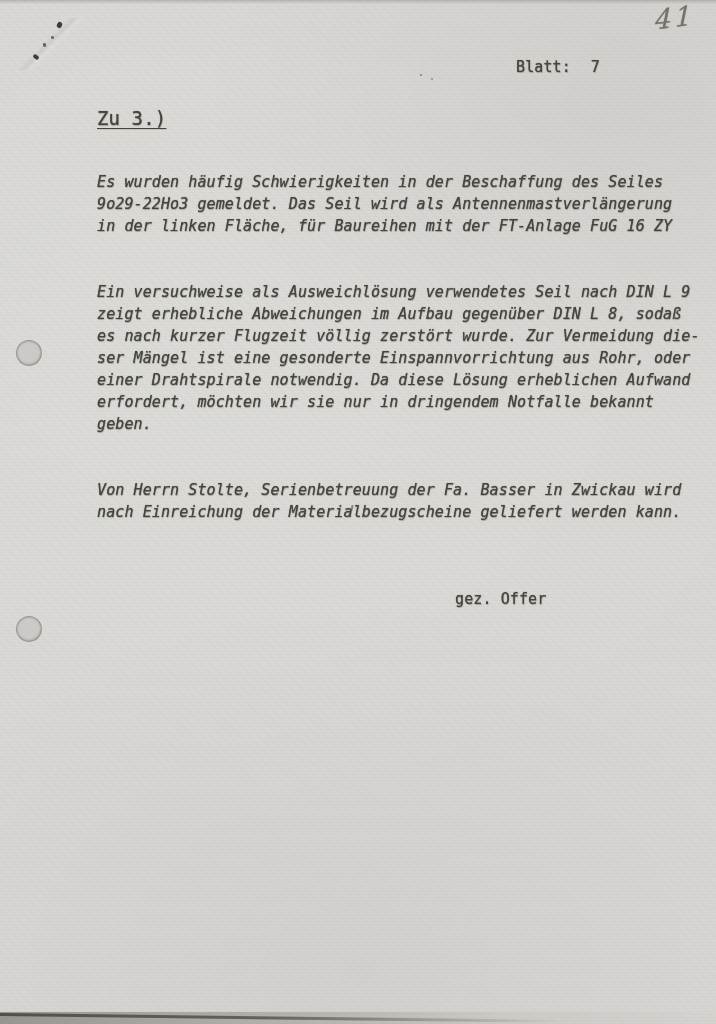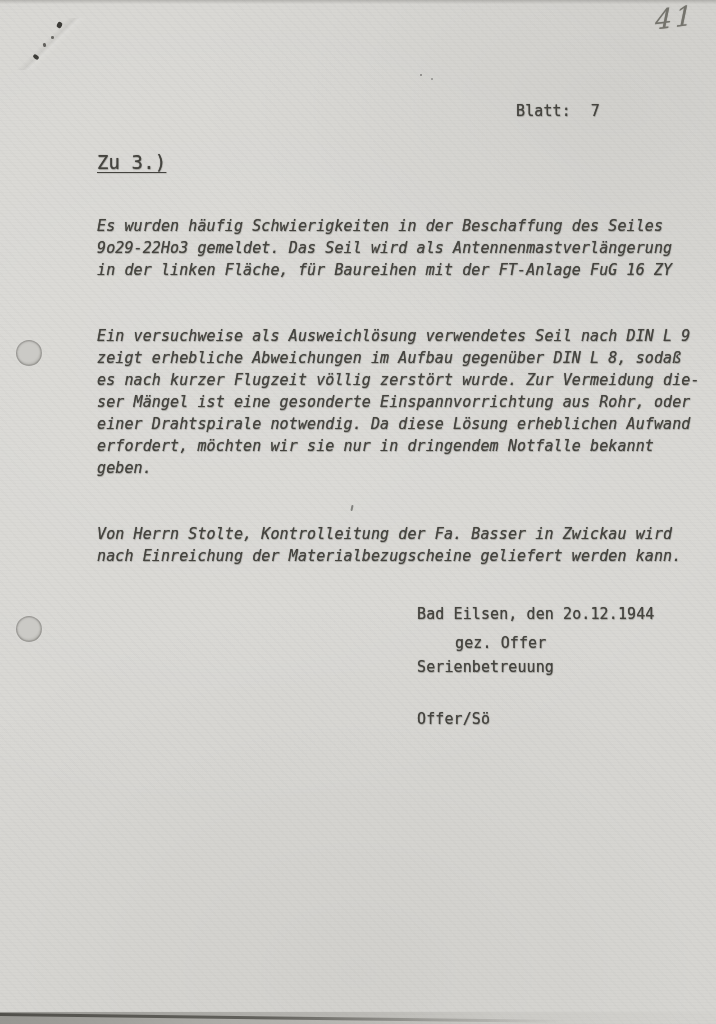--- a/index.html
+++ b/index.html
@@ -16,21 +16,20 @@
     position:absolute;inset:0;pointer-events:none;
     background-image:
       repeating-linear-gradient(0deg, rgba(0,0,0,0.016) 0 1px, rgba(0,0,0,0) 1px 3px),
       repeating-linear-gradient(90deg, rgba(255,255,255,0.020) 0 1px, rgba(255,255,255,0) 1px 4px),
       repeating-linear-gradient(47deg, rgba(0,0,0,0.010) 0 2px, rgba(0,0,0,0) 2px 7px);
   }
   .tw{
     color:#45443f;
     text-shadow:0 0 0.9px rgba(74,73,68,0.85), 0.5px 0.5px 0.7px rgba(90,89,84,0.35);
     letter-spacing:0.1px;
-    margin-top:44px;
   }
   .sheet-header{position:absolute;left:516px;top:58px;font-size:15px;white-space:pre;}
   .sheet-header .num{margin-left:20px;}
   .hand-number{
     position:absolute;left:655px;top:2px;
     font-family:"DejaVu Serif","Liberation Serif",serif;
     font-style:italic;font-size:27px;color:#74736c;
     transform:rotate(-7deg) skewX(-8deg);
     letter-spacing:3px;
     text-shadow:0 0 1px rgba(110,109,102,0.6);
@@ -106,28 +105,23 @@
 
   <div class="hand-number">41</div>
 
   <div class="sheet-header tw"><span>Blatt:</span><span class="num">7</span></div>
 
   <div class="section-heading tw">Zu 3.)</div>
 
   <div class="doc-body tw">
     <div class="para"><div>Es wurden häufig Schwierigkeiten in der Beschaffung des Seiles</div><div>9o29-22Ho3 gemeldet. Das Seil wird als Antennenmastverlängerung</div><div>in der linken Fläche, für Baureihen mit der FT-Anlage FuG 16 ZY</div></div>
     <div class="para"><div>Ein versuchweise als Ausweichlösung verwendetes Seil nach DIN L 9</div><div>zeigt erhebliche Abweichungen im Aufbau gegenüber DIN L 8, sodaß</div><div>es nach kurzer Flugzeit völlig zerstört wurde. Zur Vermeidung die-</div><div>ser Mängel ist eine gesonderte Einspannvorrichtung aus Rohr, oder</div><div>einer Drahtspirale notwendig. Da diese Lösung erheblichen Aufwand</div><div>erfordert, möchten wir sie nur in dringendem Notfalle bekannt</div><div>geben.</div></div>
-    <div class="para"><div>Von Herrn Stolte, Kontrolleitung der Fa. Basser in Zwickau wird</div><div>nach Einreichung der Materialbezugscheine geliefert werden kann.</div></div>
+    <div class="para"><div>Von Herrn Stolte, Serienbetreuung der Fa. Basser in Zwickau wird</div><div>nach Einreichung der Materialbezugscheine geliefert werden kann.</div></div>
   </div>
 
-  <div class="signature-block tw">
-    <div>Bad Eilsen, den 2o.12.1944</div>
-    <div>Serienbetreuung</div>
-    <div>Offer/Sö</div>
-  </div>
   <div class="signed-line tw">gez. Offer</div>
 
   <div class="punch-hole hole-top"></div>
   <div class="punch-hole hole-bottom"></div>
 
   <div class="bottom-band"></div>
   <div class="bottom-edge-line"></div>
 
 </div>
 

